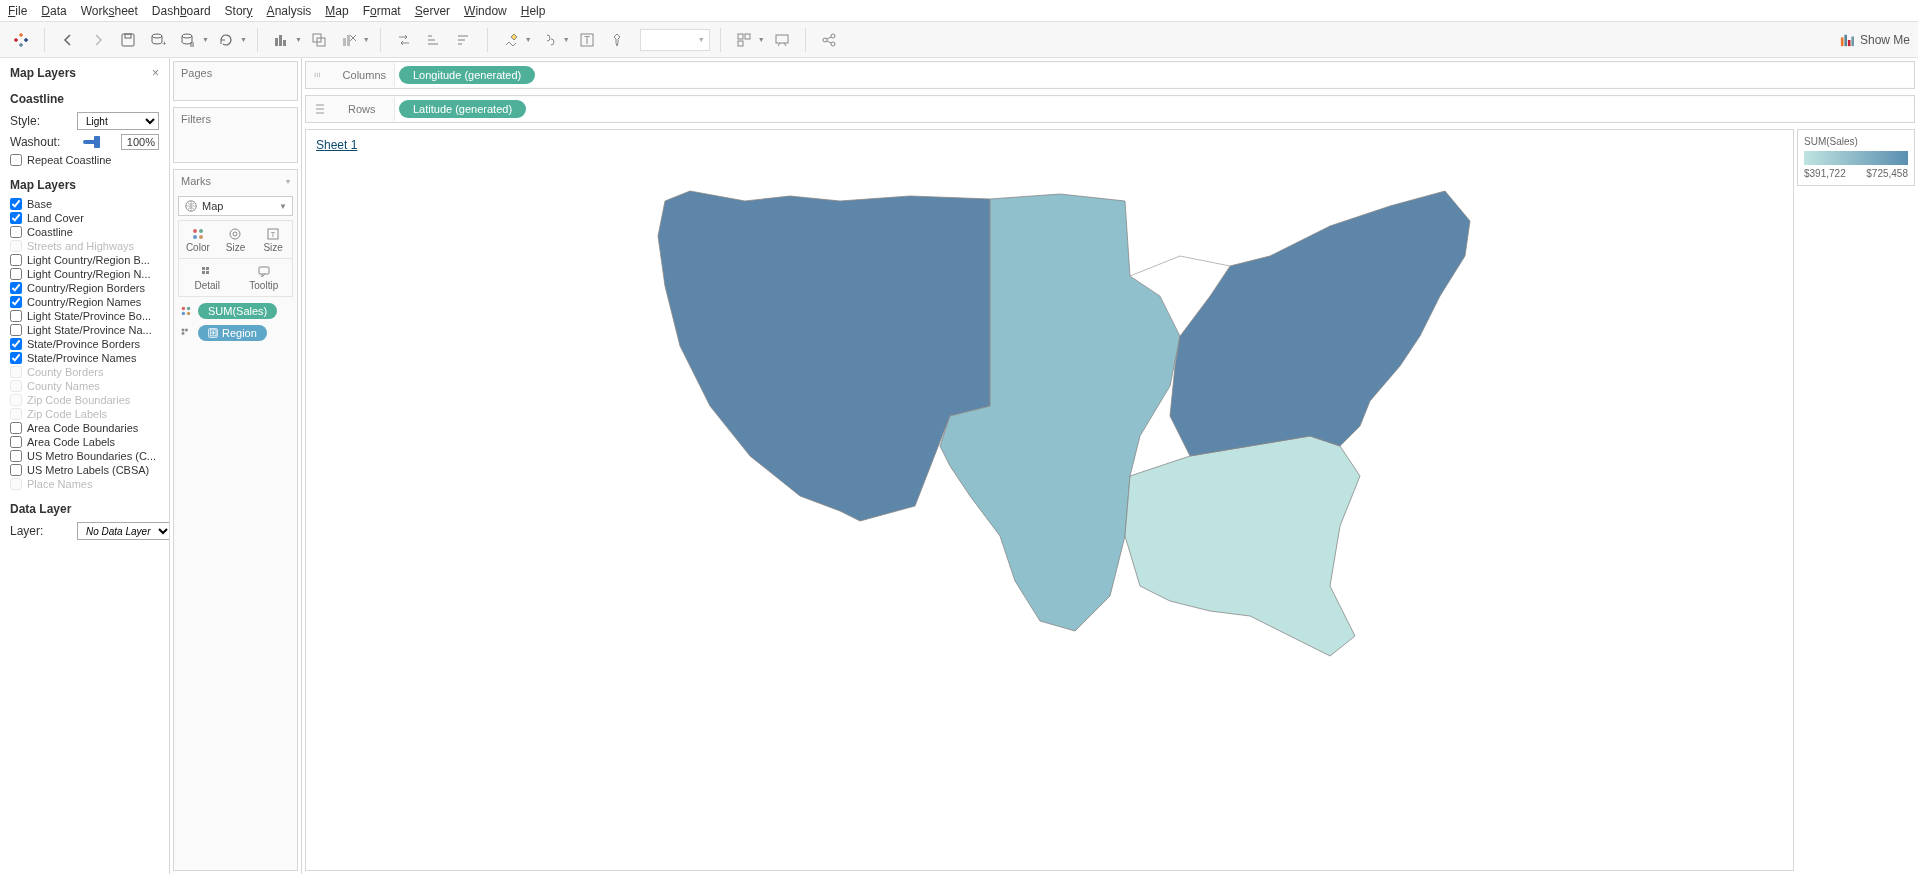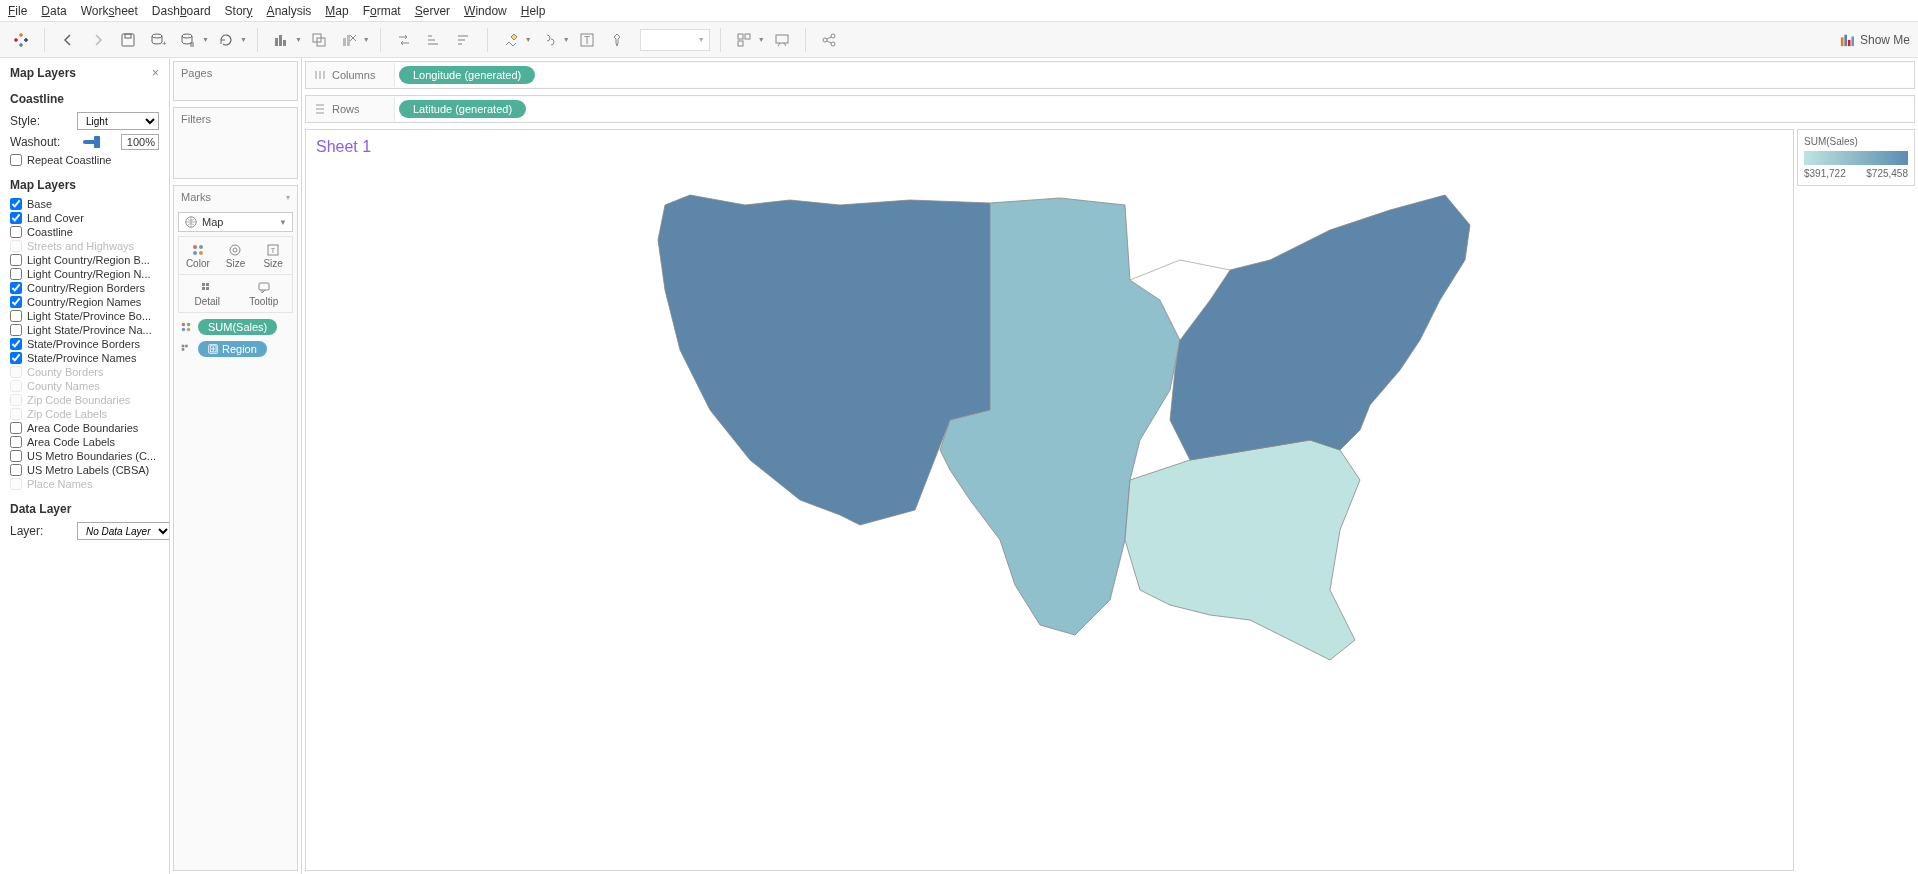--- a/index.html
+++ b/index.html
@@ -35,42 +35,42 @@
 .chk input { width: 12px; height: 12px; }
 .chk.disabled { color: #bbb; }
 .chk.disabled input { opacity: 0.5; }
 .data-layer-select { font-style: italic; }
 
 .side-col { width: 132px; display: flex; flex-direction: column; }
 .card { border: 1px solid #d6d6d6; margin: 3px; background: #fafafa; }
 .card-head { padding: 5px 7px; color: #777; font-size: 11px; display: flex; justify-content: space-between; align-items: center; }
 .card-body { padding: 4px; }
 .pages { height: 40px; }
-.filters { height: 72px; }
+.filters { height: 56px; }
 .marks { flex: 1; }
 .mark-type { display: flex; align-items: center; gap: 4px; border: 1px solid #ccc; background: #fff; padding: 2px 5px; margin-bottom: 4px; font-size: 11px; }
 .mark-type .caret { margin-left: auto; font-size: 8px; color: #888; }
 .mark-grid { display: grid; grid-template-columns: repeat(3, 1fr); gap: 0; border: 1px solid #e4e4e4; }
 .mark-cell { display: flex; flex-direction: column; align-items: center; justify-content: center; padding: 4px 2px; font-size: 10px; color: #666; border: 1px solid transparent; cursor: pointer; }
 .mark-cell .mi { height: 16px; display: flex; align-items: center; }
 .mark-grid2 { display: grid; grid-template-columns: repeat(2, 1fr); gap: 0; border: 1px solid #e4e4e4; border-top: none; }
 .pill-row { display: flex; align-items: center; gap: 4px; margin-top: 6px; }
 .pill-row .mi-small { width: 16px; display:flex; justify-content:center; color:#888; }
 .pill { background: #4fb09a; color: #fff; border-radius: 10px; padding: 2px 10px; font-size: 11px; display: flex; align-items: center; gap: 4px; }
 .pill.blue { background: #5fa7c8; }
 .pill .plus { font-size: 10px; border: 1px solid rgba(255,255,255,0.7); width: 10px; height: 10px; line-height: 8px; text-align: center; border-radius: 2px; }
 
 .canvas-col { flex: 1; display: flex; flex-direction: column; }
 .shelf { display: flex; align-items: center; border: 1px solid #d6d6d6; margin: 3px; min-height: 28px; background: #fafafa; }
-.shelf .shelf-label { width: 88px; padding: 0 8px; color: #777; font-size: 11px; display: flex; align-items: center; gap: 6px; }
+.shelf .shelf-label { width: 88px; padding: 0 8px; color: #777; font-size: 11px; display: flex; align-items: center; gap: 22px; }
 .shelf .shelf-body { flex: 1; padding: 3px 4px; display: flex; gap: 4px; border-left: 1px solid #e8e8e8; background:#fff; }
 .gen-pill { background: #4fb09a; color: #fff; border-radius: 10px; padding: 3px 14px; font-size: 11px; }
 
 .viz { flex: 1; margin: 3px; border: 1px solid #d6d6d6; display: flex; flex-direction: column; }
-.viz h3 { font-weight: normal; color: #8b5cf6; font-size: 16px; padding: 8px 10px 4px; }
+.viz h3 { font-weight: normal; color: #0c4a6e; font-size: 12px; padding: 8px 10px 4px; text-decoration: underline; }
 .map-area { flex: 1; display: flex; align-items: flex-start; justify-content: center; padding: 10px 0; overflow: hidden; }
 .map-area svg { max-width: 100%; max-height: 100%; }
 
 .legend-panel { width: 118px; border: 1px solid #d6d6d6; margin: 3px 3px 3px 0; padding: 6px; font-size: 10px; }
 .legend-panel .lg-title { color: #666; margin-bottom: 4px; }
 .grad { height: 14px; background: linear-gradient(to right, #bfe3e0, #5a8fb0); margin-bottom: 3px; }
 .grad-labels { display: flex; justify-content: space-between; color: #666; }
 
 .right-col { display: flex; flex-direction: column; }
 

